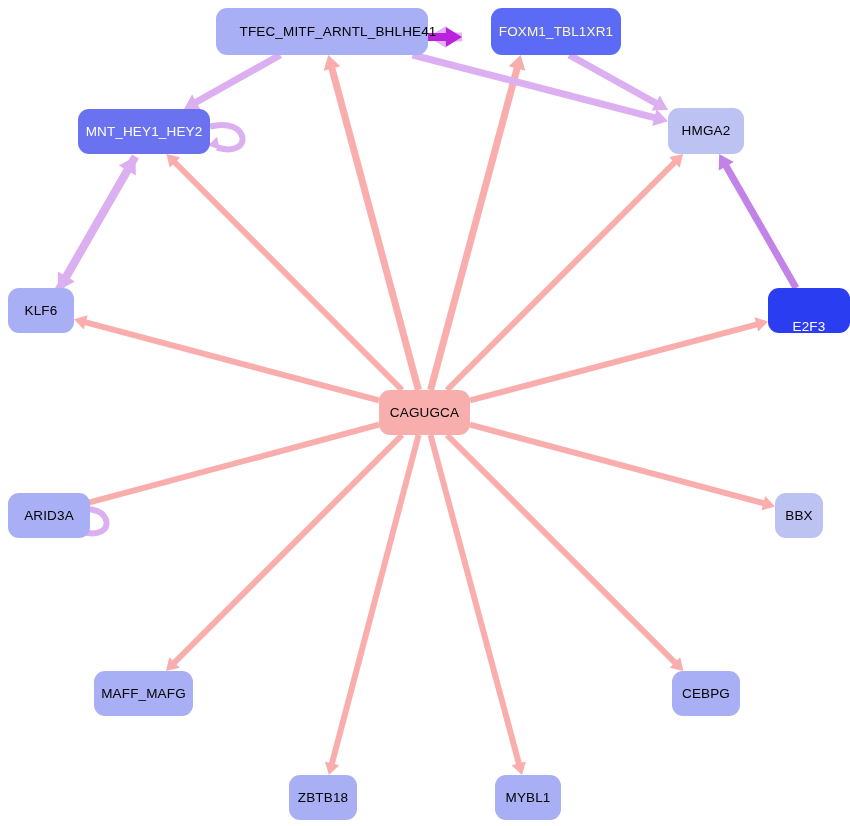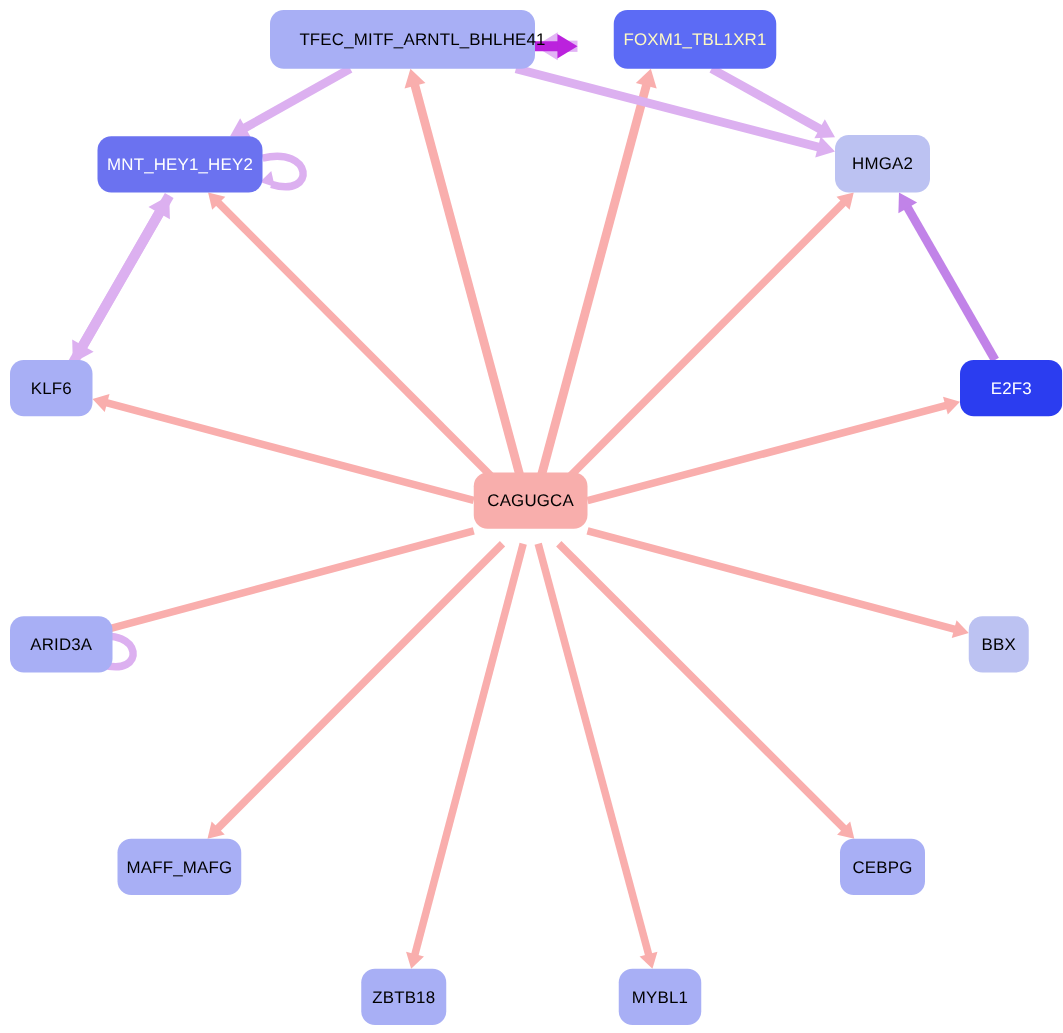--- a/index.html
+++ b/index.html
@@ -100,24 +100,24 @@
       </div>
       <div class="node" style="left: 78px; top: 109px; width: 132px; height: 45px; background: rgb(107, 114, 240); color: rgb(255, 255, 255); text-align: center;">
         <span class="node-label">MNT_HEY1_HEY2</span>
       </div>
       <div class="node" style="left: 668px; top: 108px; width: 76px; height: 46px; background: rgb(188, 194, 242); color: rgb(0, 0, 0);">
         <span class="node-label">HMGA2</span>
       </div>
       <div class="node" style="left: 8px; top: 288px; width: 66px; height: 45px; background: rgb(168, 175, 245); color: rgb(0, 0, 0);">
         <span class="node-label">KLF6</span>
       </div>
-      <div class="node" style="left: 768px; top: 288px; width: 82px; height: 45px; background: rgb(43, 61, 240); color: rgb(255, 255, 255);">
+      <div class="node" style="left: 768px; top: 288px; width: 82px; height: 45px; background: rgb(43, 61, 240); color: rgb(255, 255, 255); align-items: flex-end;">
         <span class="node-label">E2F3</span>
       </div>
-      <div class="node" style="left: 379px; top: 378px; width: 91px; height: 45px; background: rgb(248, 174, 172); color: rgb(0, 0, 0);">
+      <div class="node" style="left: 379px; top: 390px; width: 91px; height: 45px; background: rgb(248, 174, 172); color: rgb(0, 0, 0);">
         <span class="node-label">CAGUGCA</span>
       </div>
       <div class="node" style="left: 8px; top: 493px; width: 82px; height: 45px; background: rgb(168, 175, 245); color: rgb(0, 0, 0);">
         <span class="node-label">ARID3A</span>
       </div>
       <div class="node" style="left: 775px; top: 493px; width: 48px; height: 45px; background: rgb(188, 194, 242); color: rgb(0, 0, 0);">
         <span class="node-label">BBX</span>
       </div>
       <div class="node" style="left: 94px; top: 671px; width: 99px; height: 45px; background: rgb(168, 175, 245); color: rgb(0, 0, 0);">
         <span class="node-label">MAFF_MAFG</span>

